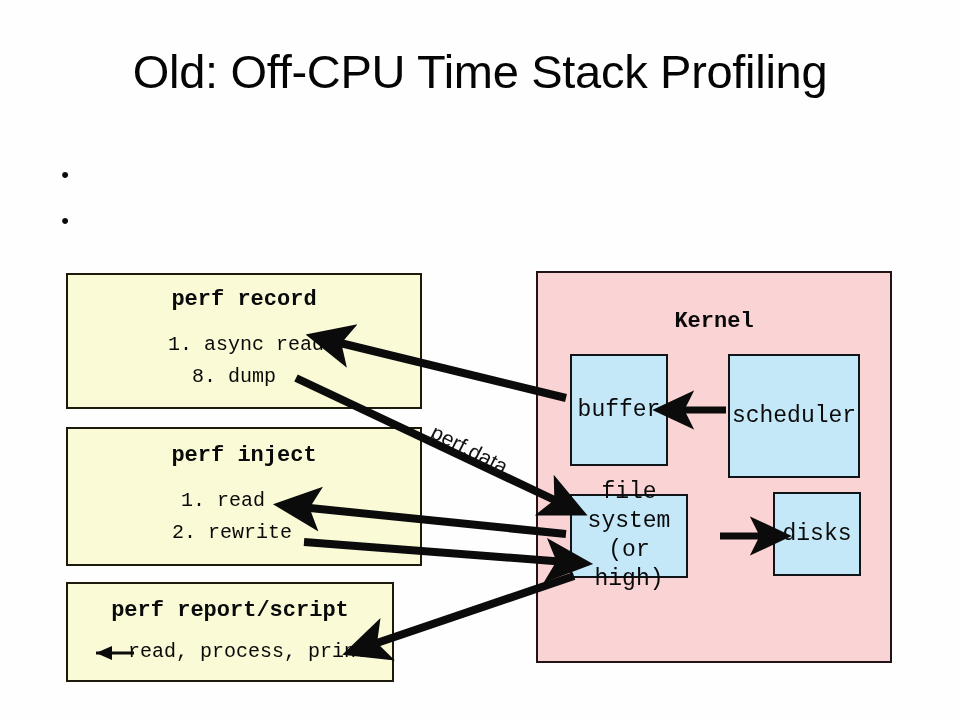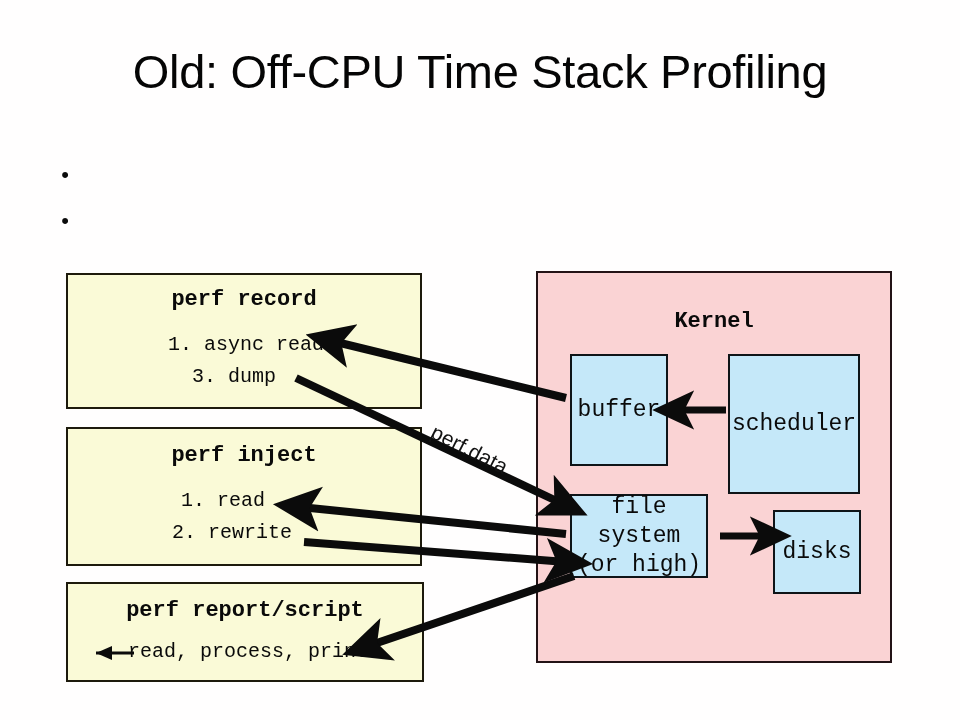--- a/index.html
+++ b/index.html
@@ -147,48 +147,48 @@
   </div>
 
   <div class="box kernelbox" style="left:536px; top:271px; width:356px; height:392px;">
     <div class="box-title" style="top:28px;margin-top:8px;">Kernel</div>
   </div>
 
   <div class="box bluebox" style="left:570px; top:354px; width:98px; height:112px;">
     <div class="blue-label">buffer</div>
   </div>
 
-  <div class="box bluebox" style="left:728px; top:354px; width:132px; height:140px;">
+  <div class="box bluebox" style="left:728px; top:354px; width:132px; height:124px;">
     <div class="blue-label">scheduler</div>
   </div>
 
-  <div class="box bluebox" style="left:570px; top:494px; width:138px; height:84px;">
+  <div class="box bluebox" style="left:570px; top:494px; width:118px; height:84px;">
     <div class="blue-label">
       <span>file system</span><br>
       <span>(or high)</span>
     </div>
   </div>
 
-  <div class="box bluebox" style="left:773px; top:510px; width:88px; height:84px;">
+  <div class="box bluebox" style="left:773px; top:492px; width:88px; height:84px;">
     <div class="blue-label">disks</div>
   </div>
 
   <div class="box yellowbox" style="left:66px; top:273px; width:356px; height:136px;">
     <div class="box-title" style="top:12px;">perf record</div>
     <div class="box-line" style="left:100px; top:58px;">1. async read</div>
-    <div class="box-line" style="left:124px; top:90px;">3. dump</div>
+    <div class="box-line" style="left:124px; top:90px;">8. dump</div>
   </div>
 
   <div class="box yellowbox" style="left:66px; top:427px; width:356px; height:139px;">
     <div class="box-title" style="top:14px;">perf inject</div>
     <div class="box-line" style="left:113px; top:60px;">1. read</div>
     <div class="box-line" style="left:104px; top:92px;">2. rewrite</div>
   </div>
 
-  <div class="box yellowbox" style="left:66px; top:582px; width:358px; height:100px;">
+  <div class="box yellowbox" style="left:66px; top:582px; width:328px; height:100px;">
     <div class="box-title" style="top:14px;">perf report/script</div>
     <div class="box-line" style="left:60px; top:56px;">read, process, print</div>
     <svg class="inline-arrow" style="left:8px; top:60px;" viewBox="0 0 60 18">
       <line x1="58" y1="9" x2="20" y2="9" stroke="#0b0b0b" stroke-width="3.2"></line>
       <polygon points="20,9 36,2 36,16" fill="#0b0b0b"></polygon>
     </svg>
   </div>
 
   <svg id="arrows" viewBox="0 0 960 720">
     <defs>

